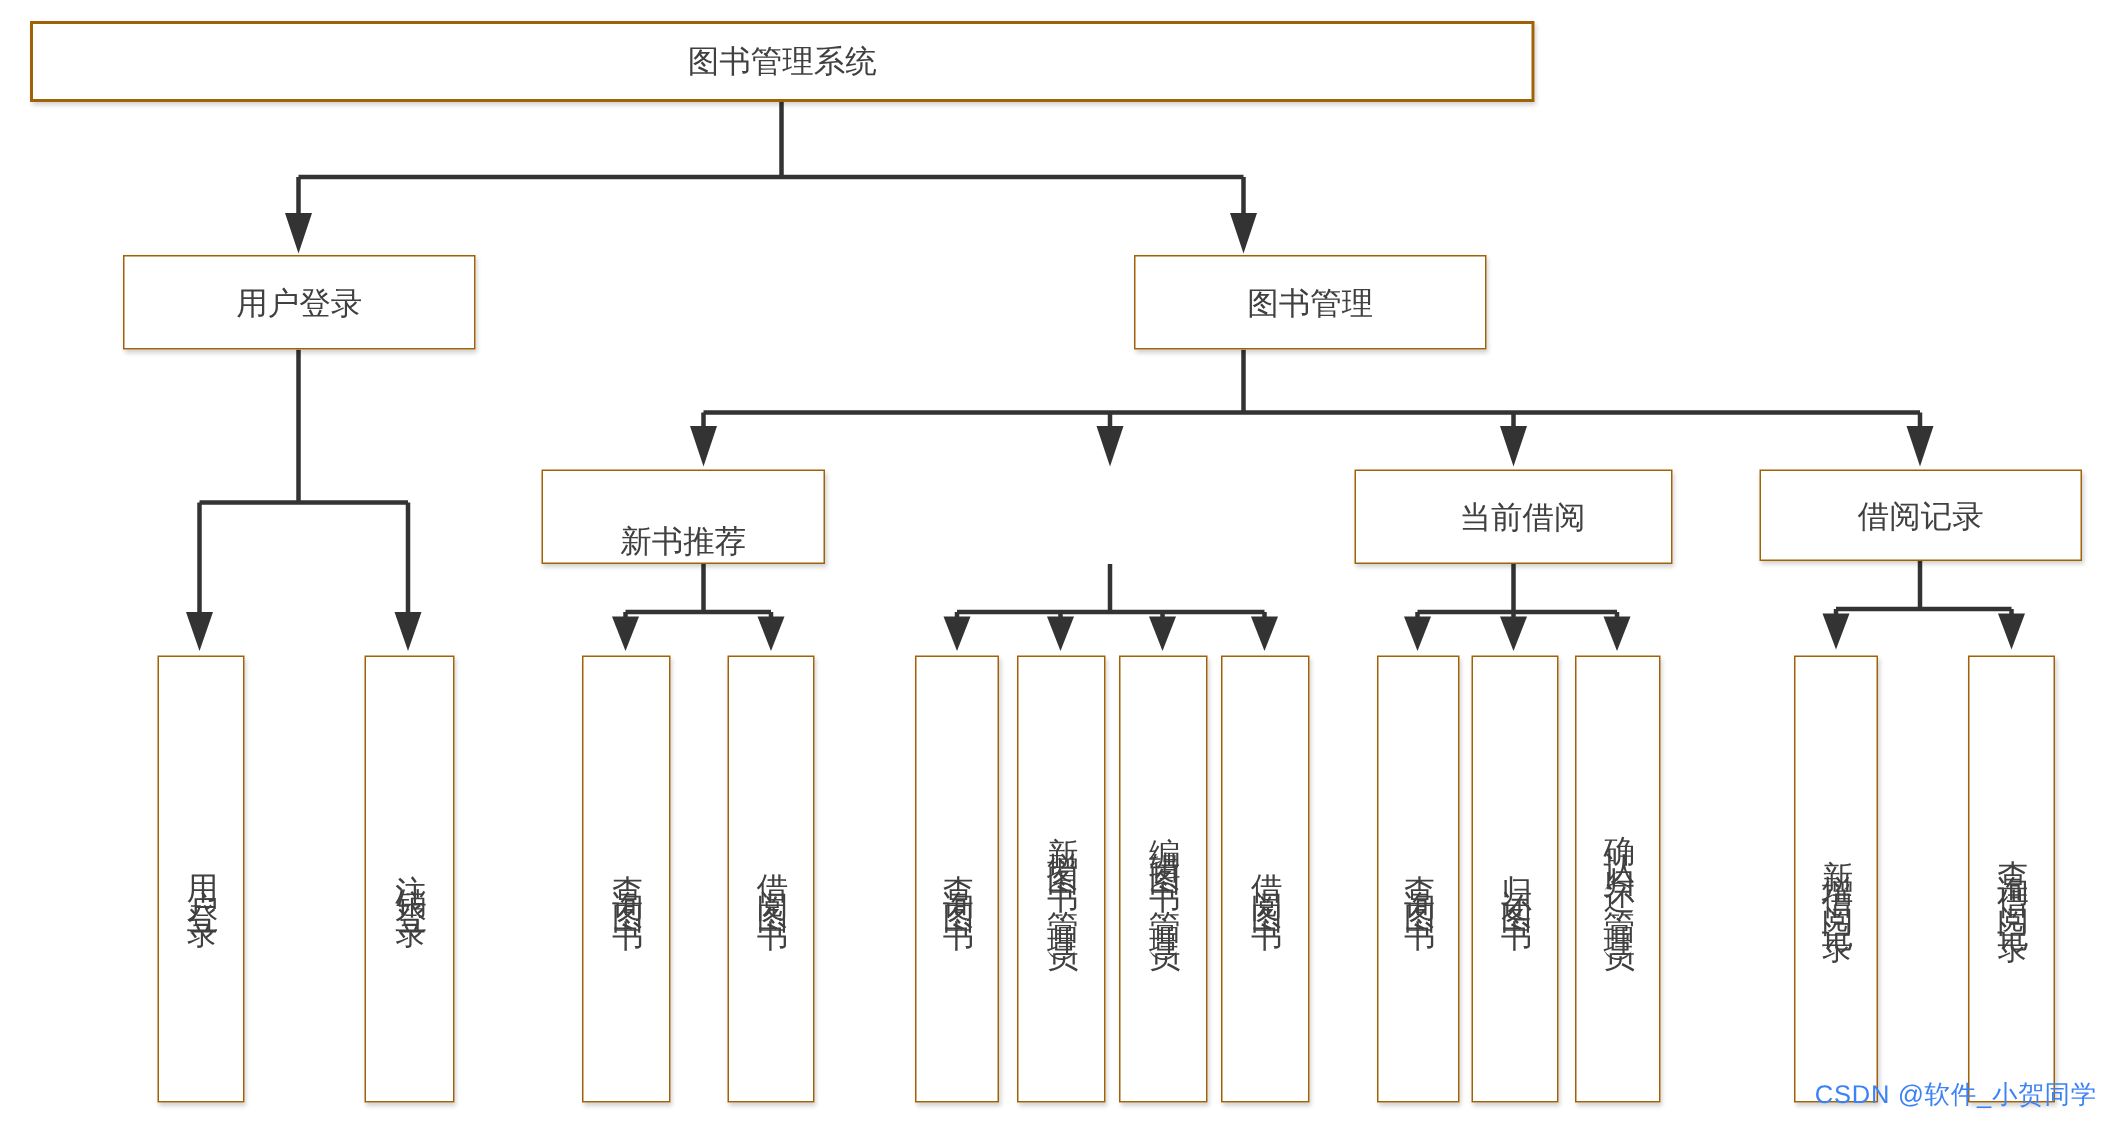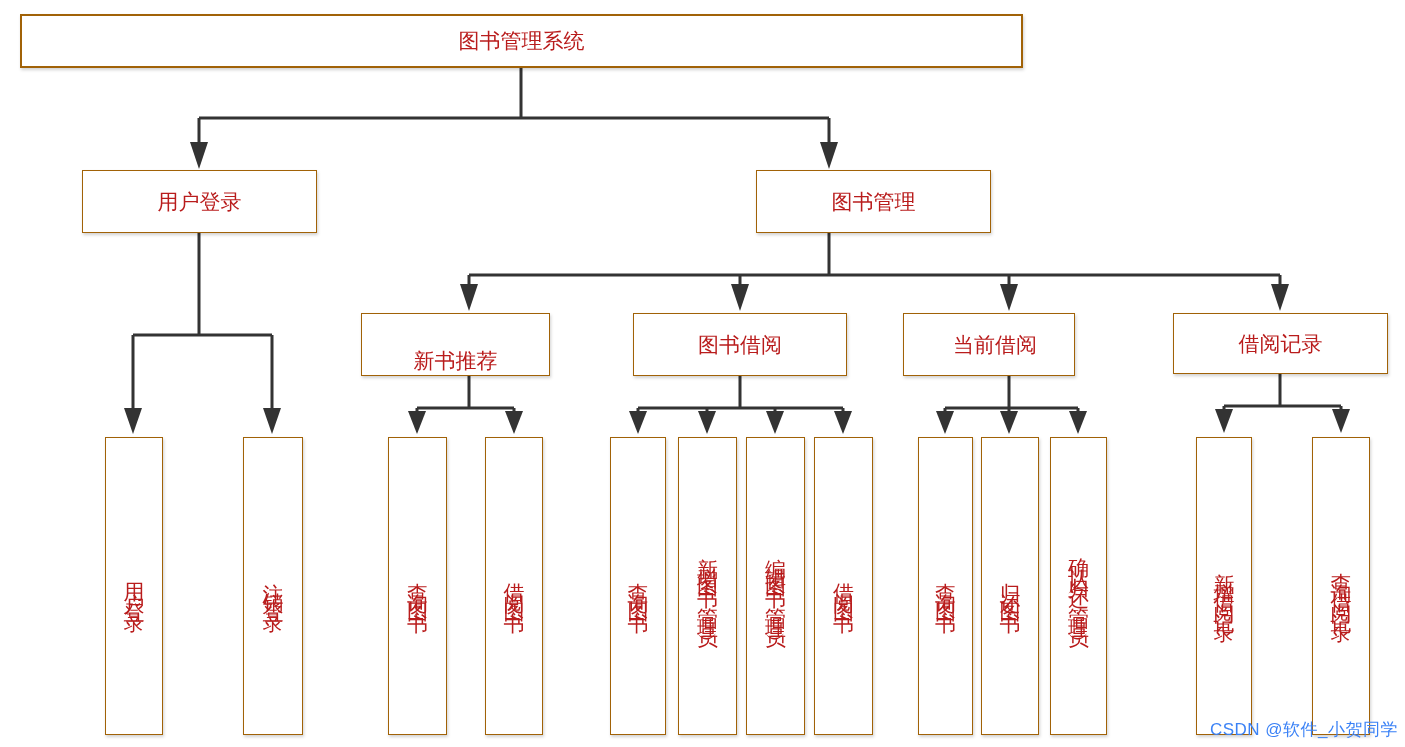--- a/index.html
+++ b/index.html
@@ -10,35 +10,35 @@
     font-family:"Liberation Sans","DejaVu Sans",sans-serif;
     overflow:hidden;
   }
   .wires{position:absolute;left:0;top:0;z-index:1;}
   .box{
     position:absolute;
     background:#ffffff;
     border:1px solid #a16207;
     box-sizing:border-box;
     display:flex;align-items:center;justify-content:center;
-    color:#b91c1c;
+    color:#404040;
     font-size:21px;
     z-index:2;
     box-shadow:1px 2px 3px rgba(0,0,0,0.18);
   }
   .box span{white-space:nowrap;}
   
   #n-root{left:20px;top:14px;width:1003px;height:54px;border-width:2.5px;}
   
   #n-user-login{left:82px;top:170px;width:235px;height:63px;}
   #n-book-mgmt{left:712px;top:170px;width:235px;height:63px;margin-left:44px;}
   
   #n-new-books{left:361px;top:313px;width:189px;height:63px;align-items:flex-end;}
   #n-book-borrow{left:633px;top:313px;width:214px;height:63px;}
-  #n-current-borrow{left:903px;top:313px;width:172px;height:63px;padding-left:12px;}
+  #n-current-borrow{left:903px;top:313px;width:212px;height:63px;padding-left:12px;}
   #n-borrow-records{left:1173px;top:313px;width:215px;height:61px;justify-content:center;}
   
   .leaf{
     top:437px;height:298px;
     writing-mode:vertical-rl;
     text-orientation:mixed;
     letter-spacing:10px;
     font-size:21px;
   }
   #l-ul1{left:105px;width:58px;}
@@ -112,23 +112,20 @@
   <div class="box" id="n-user-login">
     <span>用户登录</span>
   </div>
   <div class="box" id="n-book-mgmt">
     <span>图书管理</span>
   </div>
 
   <div class="box" id="n-new-books">
     <span>新书推荐</span>
   </div>
-  <div class="box" id="n-book-borrow">
-    <span>图书借阅</span>
-  </div>
   <div class="box" id="n-current-borrow">
     <span>当前借阅</span>
   </div>
   <div class="box" id="n-borrow-records">
     <span>借阅记录</span>
   </div>
 
   <div class="box leaf" id="l-ul1">
     <span>用户登录</span>
   </div>

